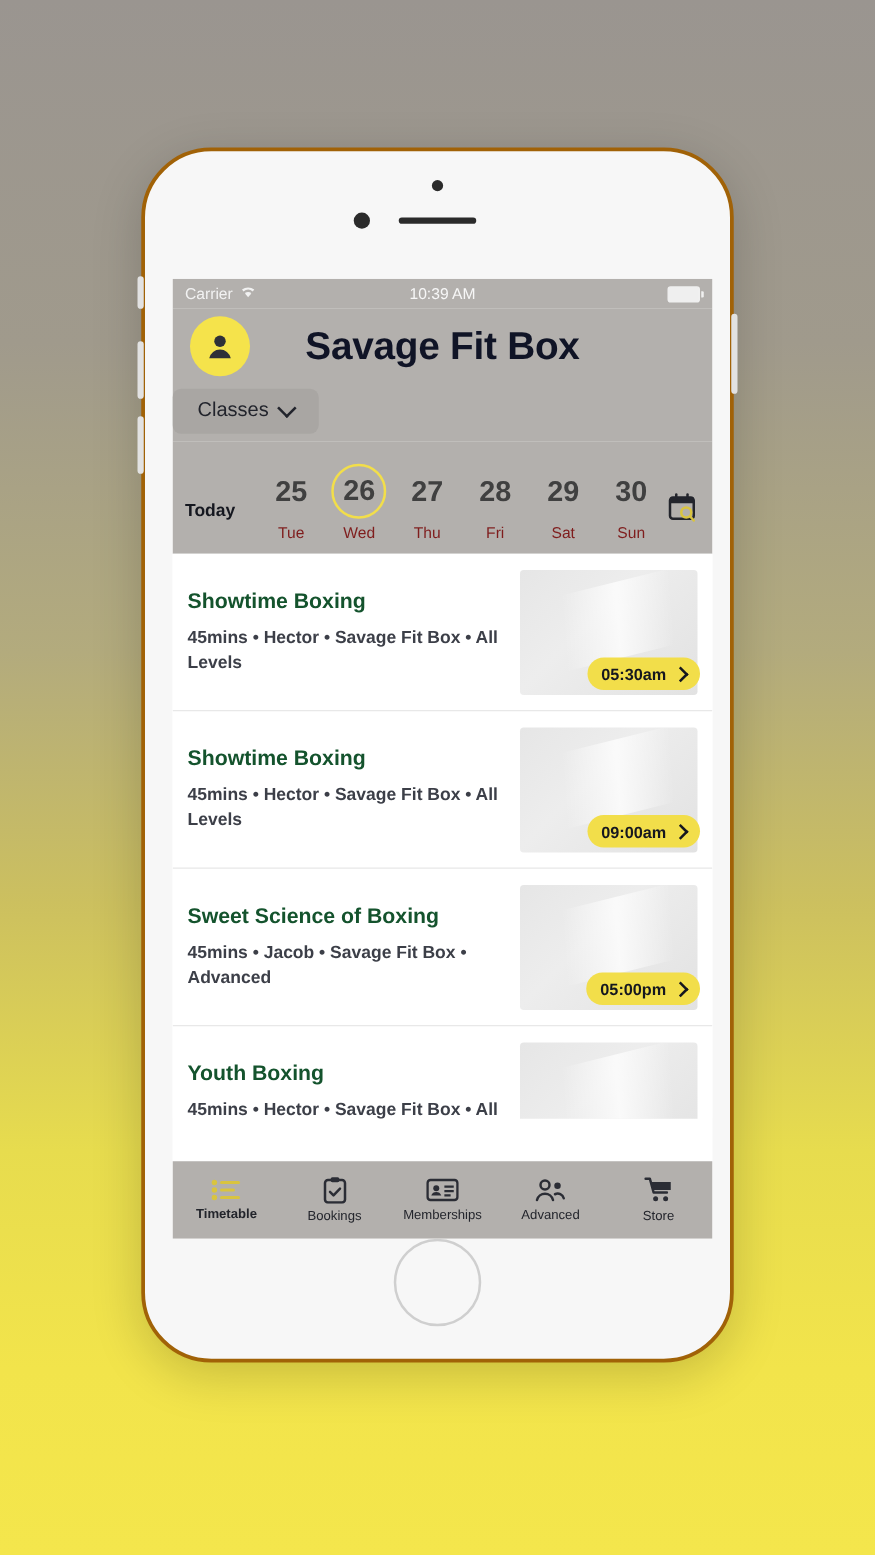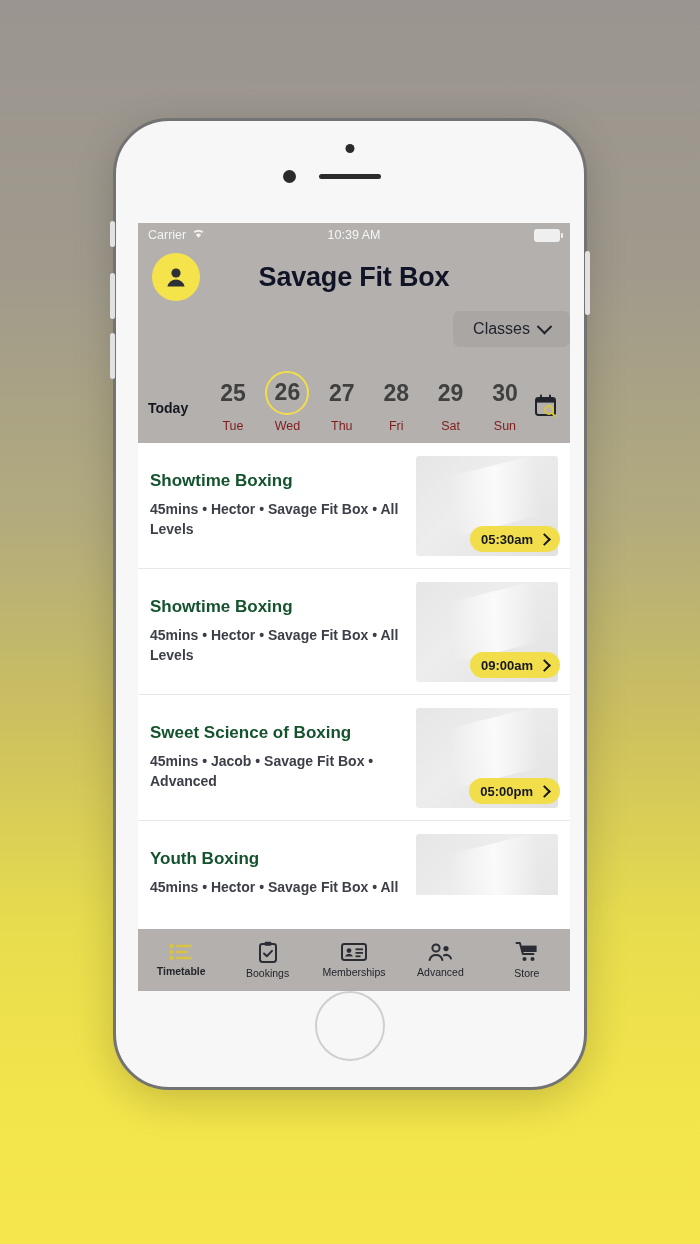--- a/index.html
+++ b/index.html
@@ -16,21 +16,21 @@
   }
 
   
   .phone {
     position: absolute;
     left: 113px;
     top: 118px;
     width: 474px;
     height: 972px;
     background: #f7f7f7;
-    border: 3px solid #737373;
+    border: 3px solid #a16207;
     border-radius: 56px;
     box-shadow: 0 10px 40px rgba(0,0,0,0.18);
     box-sizing: border-box;
   }
   .phone-speaker {
     position: absolute;
     left: 50%;
     top: 53px;
     transform: translateX(-50%);
     width: 62px;
@@ -156,29 +156,29 @@
     display: flex;
     align-items: center;
     justify-content: center;
     flex: none;
   }
   .avatar svg { display: block; }
   .gym-title {
     position: absolute;
     left: 0; right: 0;
     text-align: center;
-    font-size: 27px;
+    font-size: 31px;
     font-weight: bold;
     color: #101426;
     letter-spacing: -0.2px;
     pointer-events: none;
   }
   .classes-row {
     display: flex;
-    justify-content: flex-end;
+    justify-content: flex-start;
     margin-top: 10px;
   }
   .classes-btn {
     background: #a9a6a3;
     border: none;
     border-radius: 7px;
     padding: 9px 20px;
     display: flex;
     align-items: center;
     gap: 9px;

